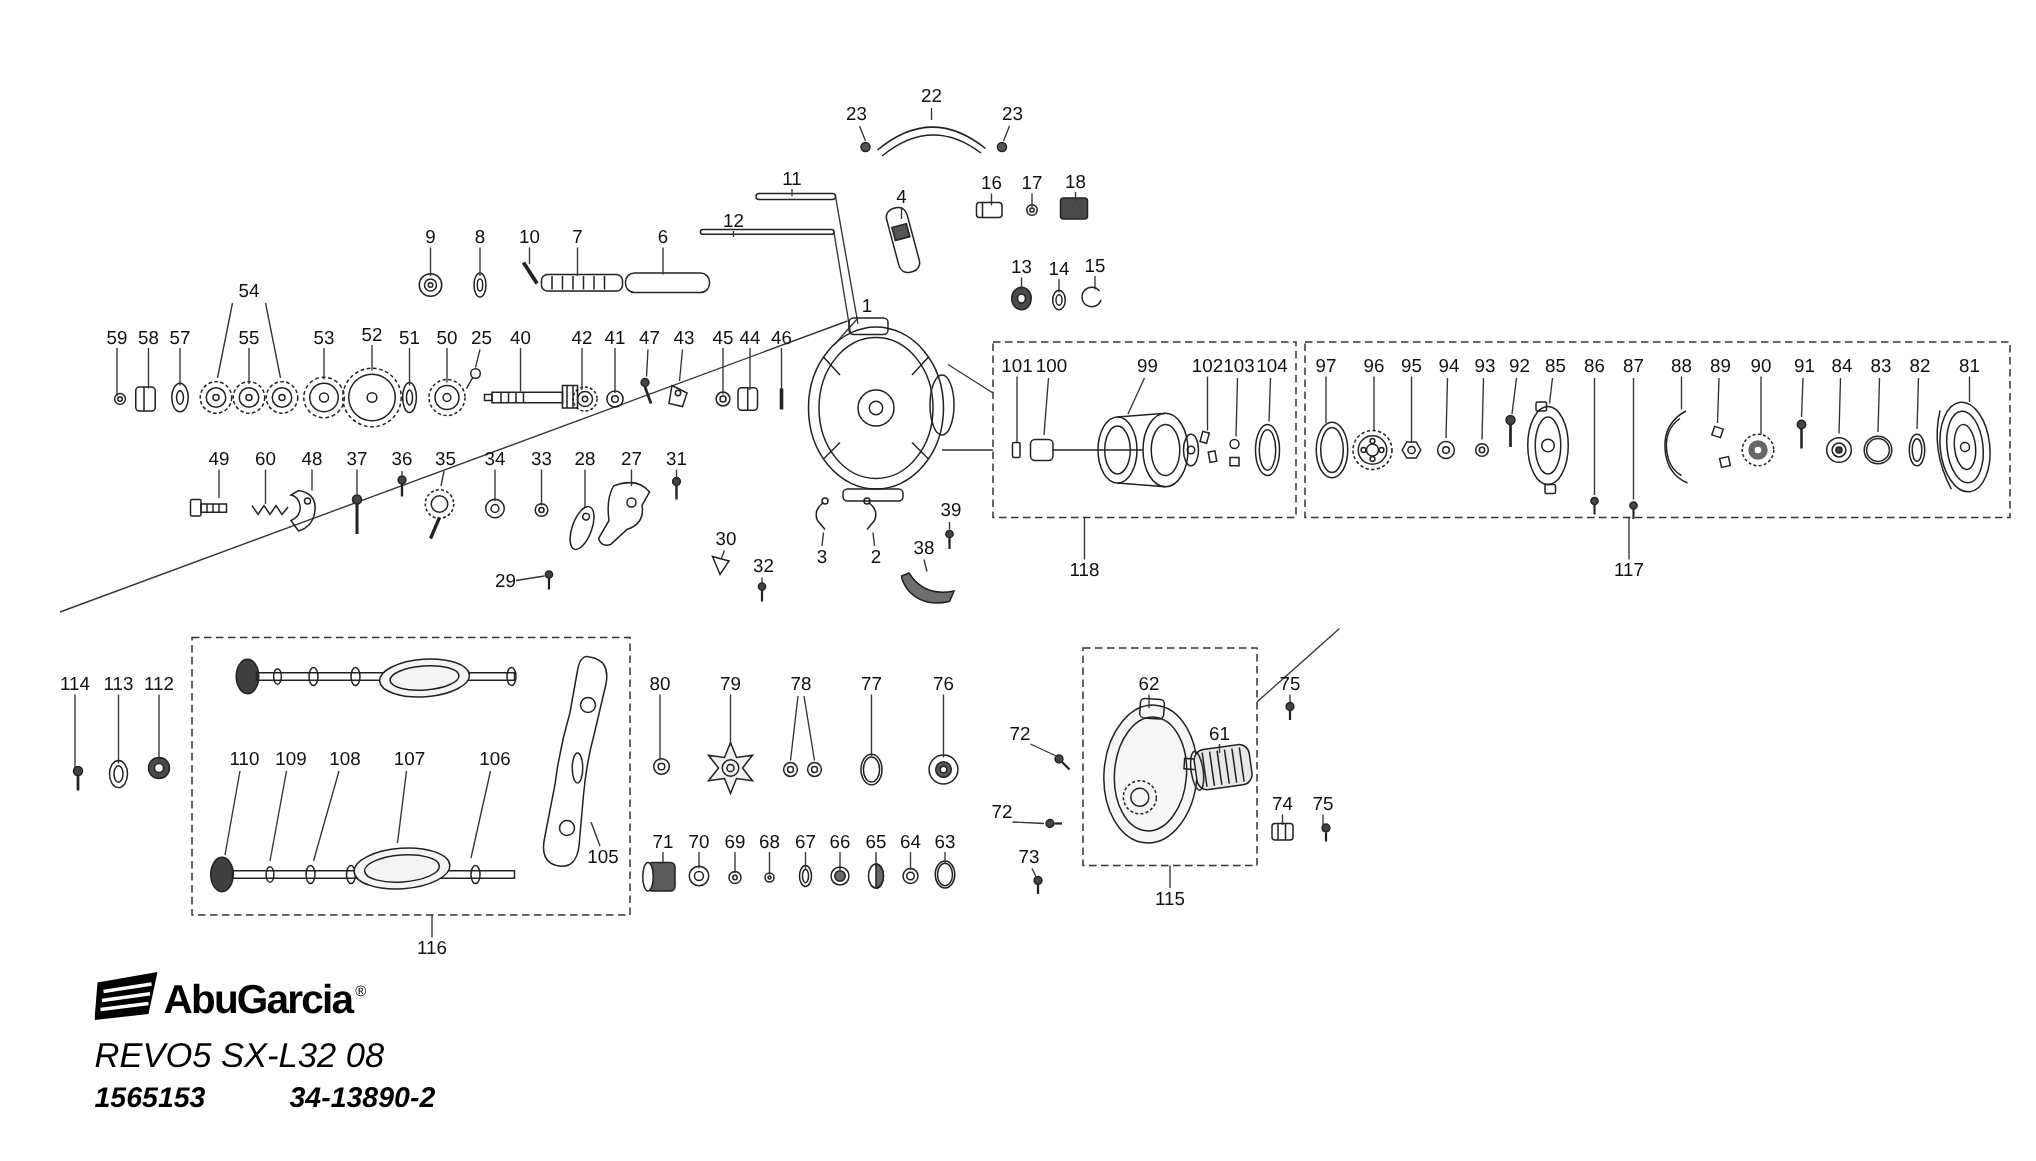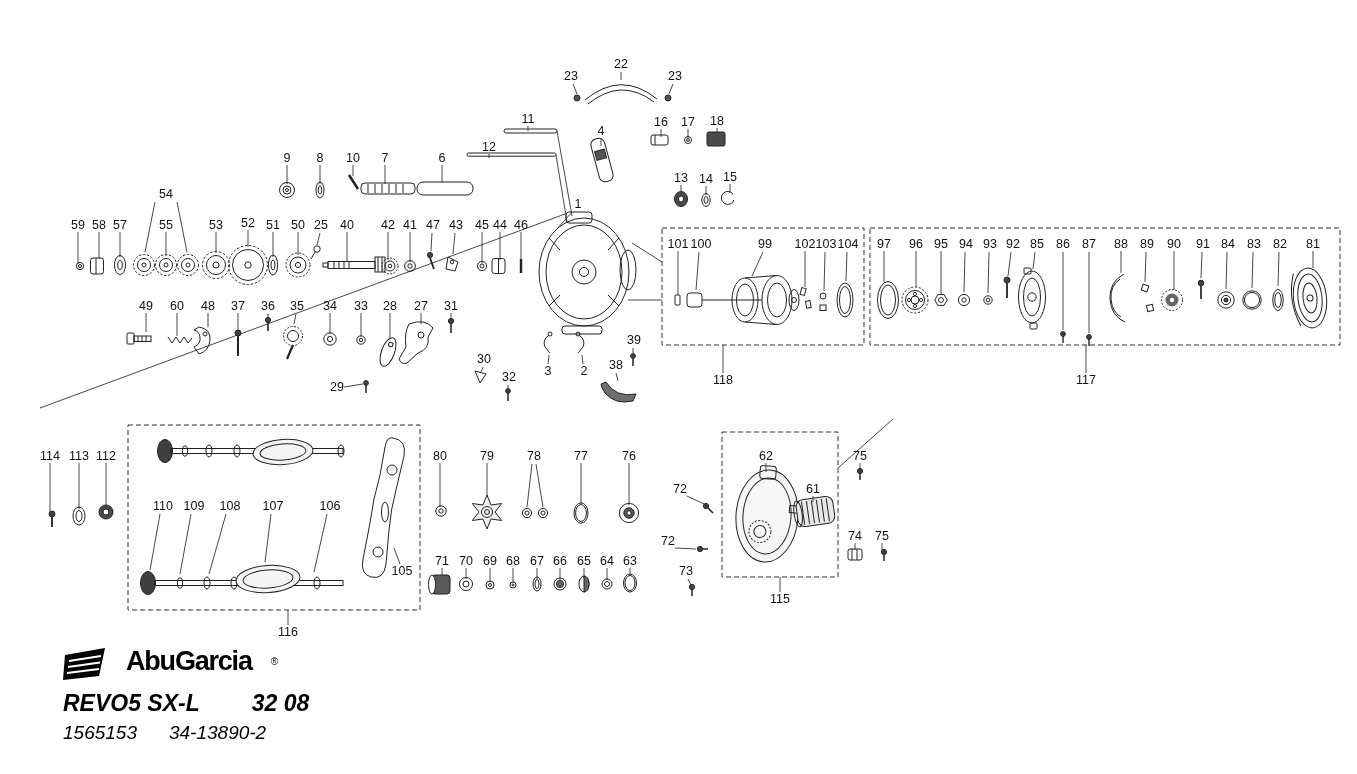--- a/index.html
+++ b/index.html
@@ -2,25 +2,25 @@
 <html><head>
 <meta charset="utf-8">
 <style>
   html,body{margin:0;padding:0;background:#fff;}
   #stage{position:relative;width:1357px;height:774px;background:#fff;font-family:"Liberation Sans",sans-serif;overflow:hidden;}
   #diagram-svg{position:absolute;left:0;top:0;}
   .part-label{font-family:"Liberation Sans",sans-serif;font-size:12.5px;fill:#111;}
   .leader{stroke:#333;stroke-width:0.9;fill:none;}
   .gbox{fill:none;stroke:#333;stroke-width:1;stroke-dasharray:5 3;}
   #footer{position:absolute;left:63px;top:646px;color:#000;}
-  .logo-row{display:flex;align-items:flex-start;gap:19px;}
+  .logo-row{display:flex;align-items:flex-end;gap:2px;}
   .brand-text{font-weight:800;font-size:27px;letter-spacing:-1.2px;}
   .reg{font-size:10px;align-self:flex-start;margin-top:10px;}
-  .model-line{margin-top:8px;font-style:italic;font-weight:bold;font-size:23px;display:flex;gap:52px;}
-  .num-line{margin-top:5px;font-style:italic;font-weight:400;font-size:19px;display:flex;gap:32px;}
+  .model-line{margin-top:8px;font-style:italic;font-weight:normal;font-size:23px;display:flex;}
+  .num-line{margin-top:5px;font-style:italic;font-weight:700;font-size:19px;display:flex;gap:56px;}
 </style>
 </head>
 <body>
 
 <div id="stage">
   <svg id="diagram-svg" width="1357" height="774" viewBox="0 0 1357 774">
 
     <g class="leader">
       <line x1="565" y1="214" x2="40" y2="408"></line>
       <line x1="893" y1="419" x2="838" y2="468"></line>

